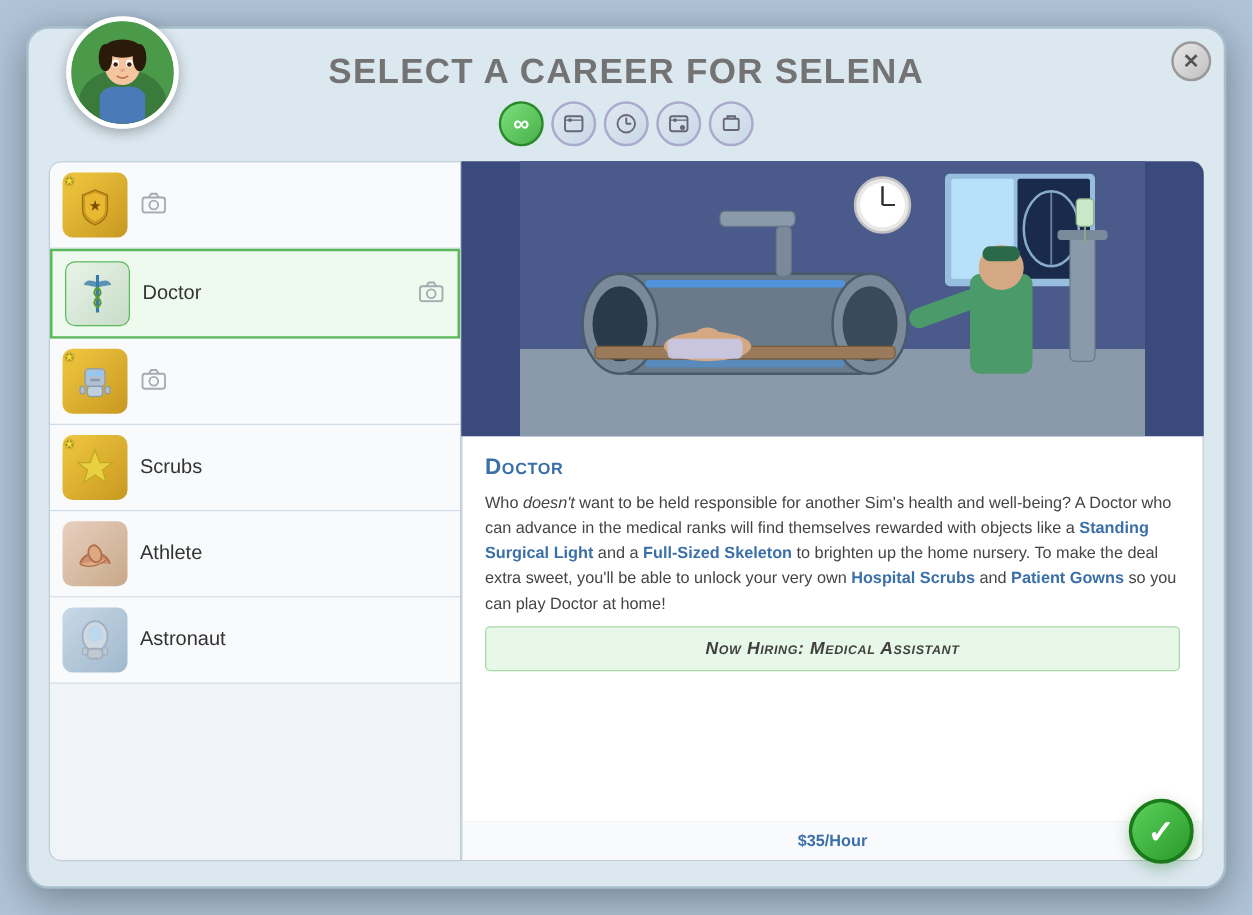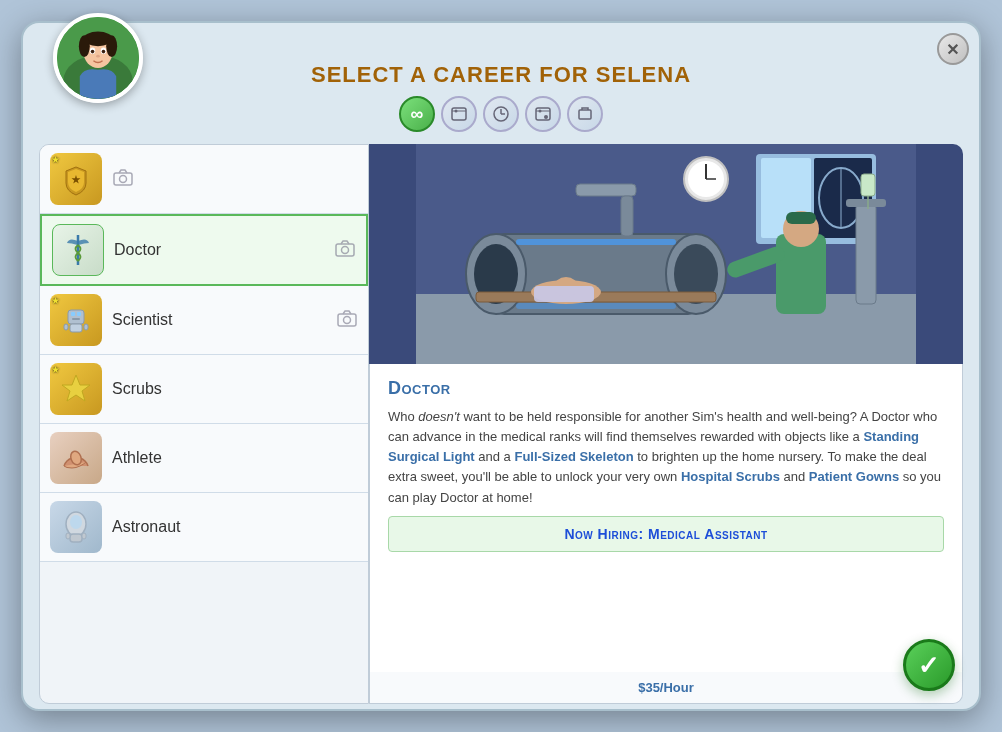--- a/index.html
+++ b/index.html
@@ -61,27 +61,26 @@
       box-shadow: 0 3px 10px rgba(0,0,0,0.3);
     }
 
     
     .header {
       text-align: center;
       padding: 18px 0 8px 0;
     }
 
     .header-title {
-      font-size: 22px;
-      font-weight: bold;
-      color: #a16207;
+      font-size: 28px;
+      font-weight: bold;
+      color: #737373;
       letter-spacing: 1px;
       text-transform: uppercase;
       font-variant: small-caps;
-      margin-top: 21px;
     }
 
     
     .filter-row {
       display: flex;
       justify-content: center;
       gap: 6px;
       margin-bottom: 12px;
     }
 
@@ -237,24 +236,25 @@
       background: #e8f8e8;
       border: 1px solid #a8d8a8;
       border-radius: 4px;
       text-align: center;
       padding: 8px;
       margin: 8px 0 0 0;
     }
 
     .hiring-text {
       font-size: 14px;
-      color: #1d4ed8;
+      color: #404040;
       font-weight: bold;
       font-variant: small-caps;
       letter-spacing: 0.5px;
+      font-style: italic;
     }
 
     
     .stats-row {
       display: flex;
       gap: 4px;
       background: #f0f4f8;
       border: 1px solid #c0ccd8;
       border-top: none;
       border-radius: 0 0 10px 0;
@@ -437,21 +437,20 @@
 
             <rect x="10" y="8" width="16" height="14" rx="3" fill="#b0c0d0" stroke="#8a9aaa" stroke-width="1"></rect>
             <rect x="13" y="10" width="4" height="4" rx="1" fill="#88ccff"></rect>
             <rect x="19" y="10" width="4" height="4" rx="1" fill="#88ccff"></rect>
             <rect x="14" y="16" width="8" height="2" rx="1" fill="#8a9aaa"></rect>
             <rect x="12" y="22" width="12" height="8" rx="2" fill="#c0d0e0" stroke="#8a9aaa" stroke-width="1"></rect>
             <rect x="6" y="22" width="4" height="6" rx="2" fill="#b0c0d0" stroke="#8a9aaa" stroke-width="1"></rect>
             <rect x="26" y="22" width="4" height="6" rx="2" fill="#b0c0d0" stroke="#8a9aaa" stroke-width="1"></rect>
           </svg>
         </div>
-        <span class="career-name">Scientist</span>
         <span class="career-camera">
           <svg width="22" height="18" viewBox="0 0 22 18">
               <rect x="2" y="5" width="18" height="12" rx="2" fill="none" stroke="#889" stroke-width="1.5"></rect>
               <circle cx="11" cy="11" r="3.5" fill="none" stroke="#889" stroke-width="1.5"></circle>
               <path d="M7 5 L9 2 L13 2 L15 5" fill="none" stroke="#889" stroke-width="1.5"></path>
             </svg>
         </span>
       </div>
 
       <div class="career-item">

